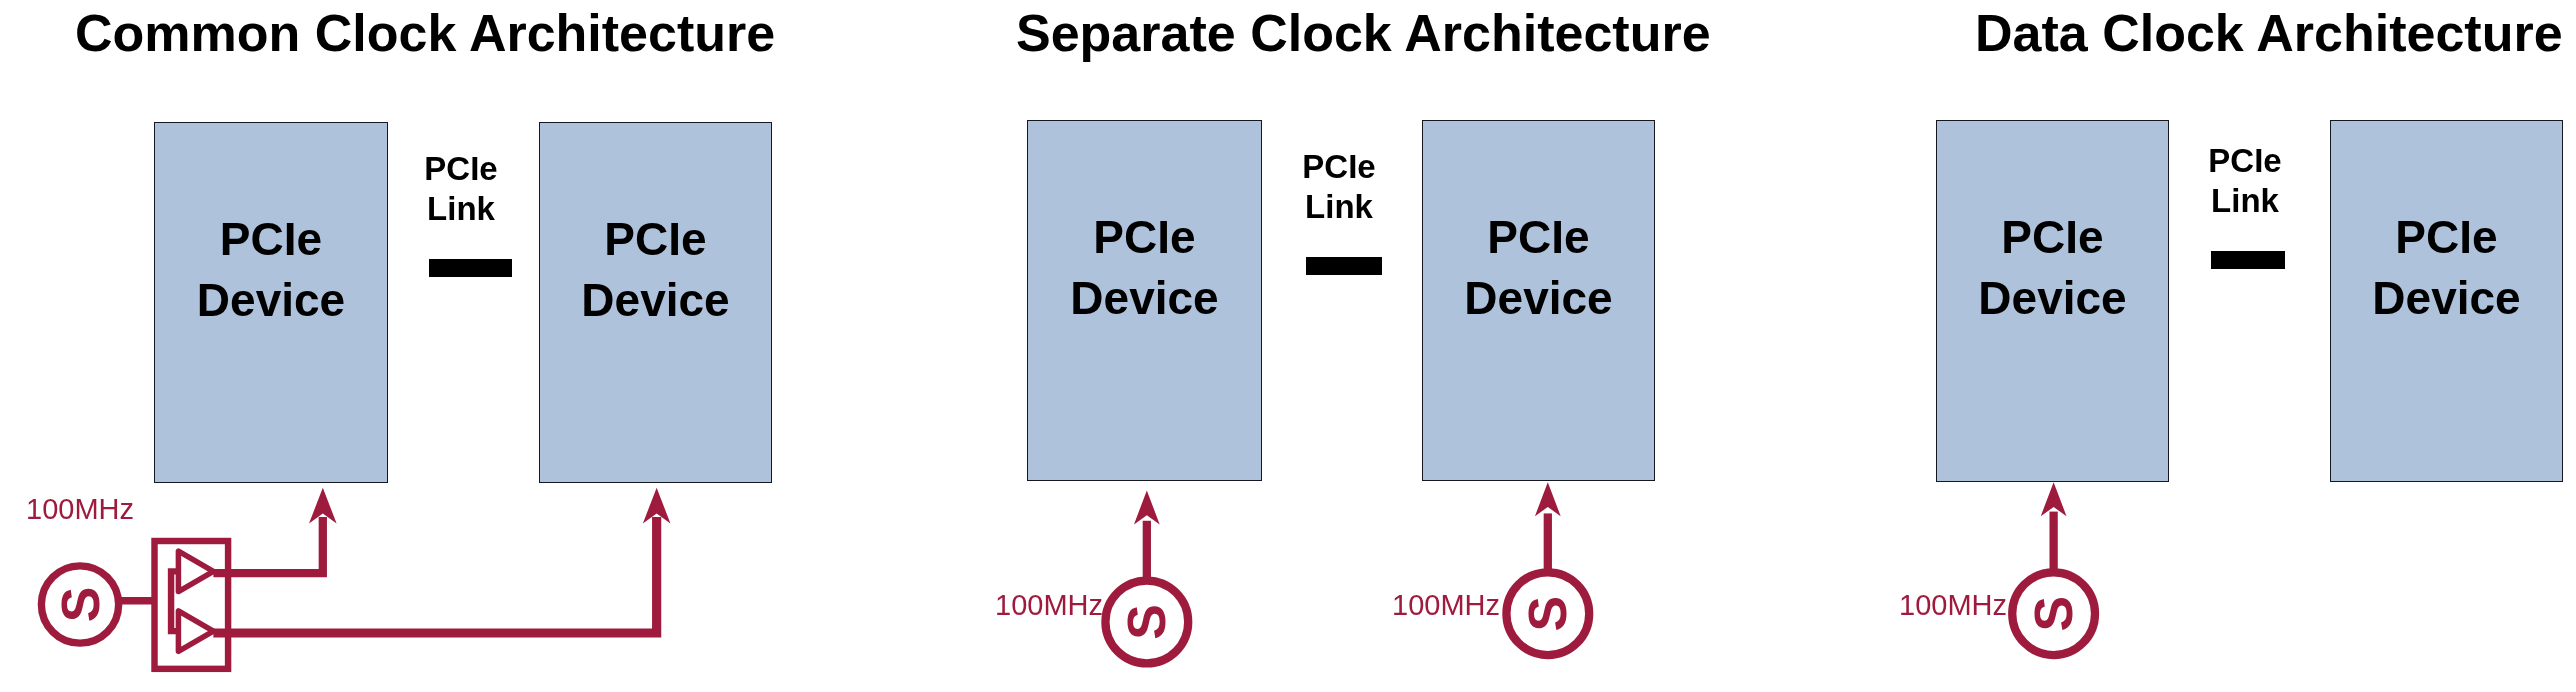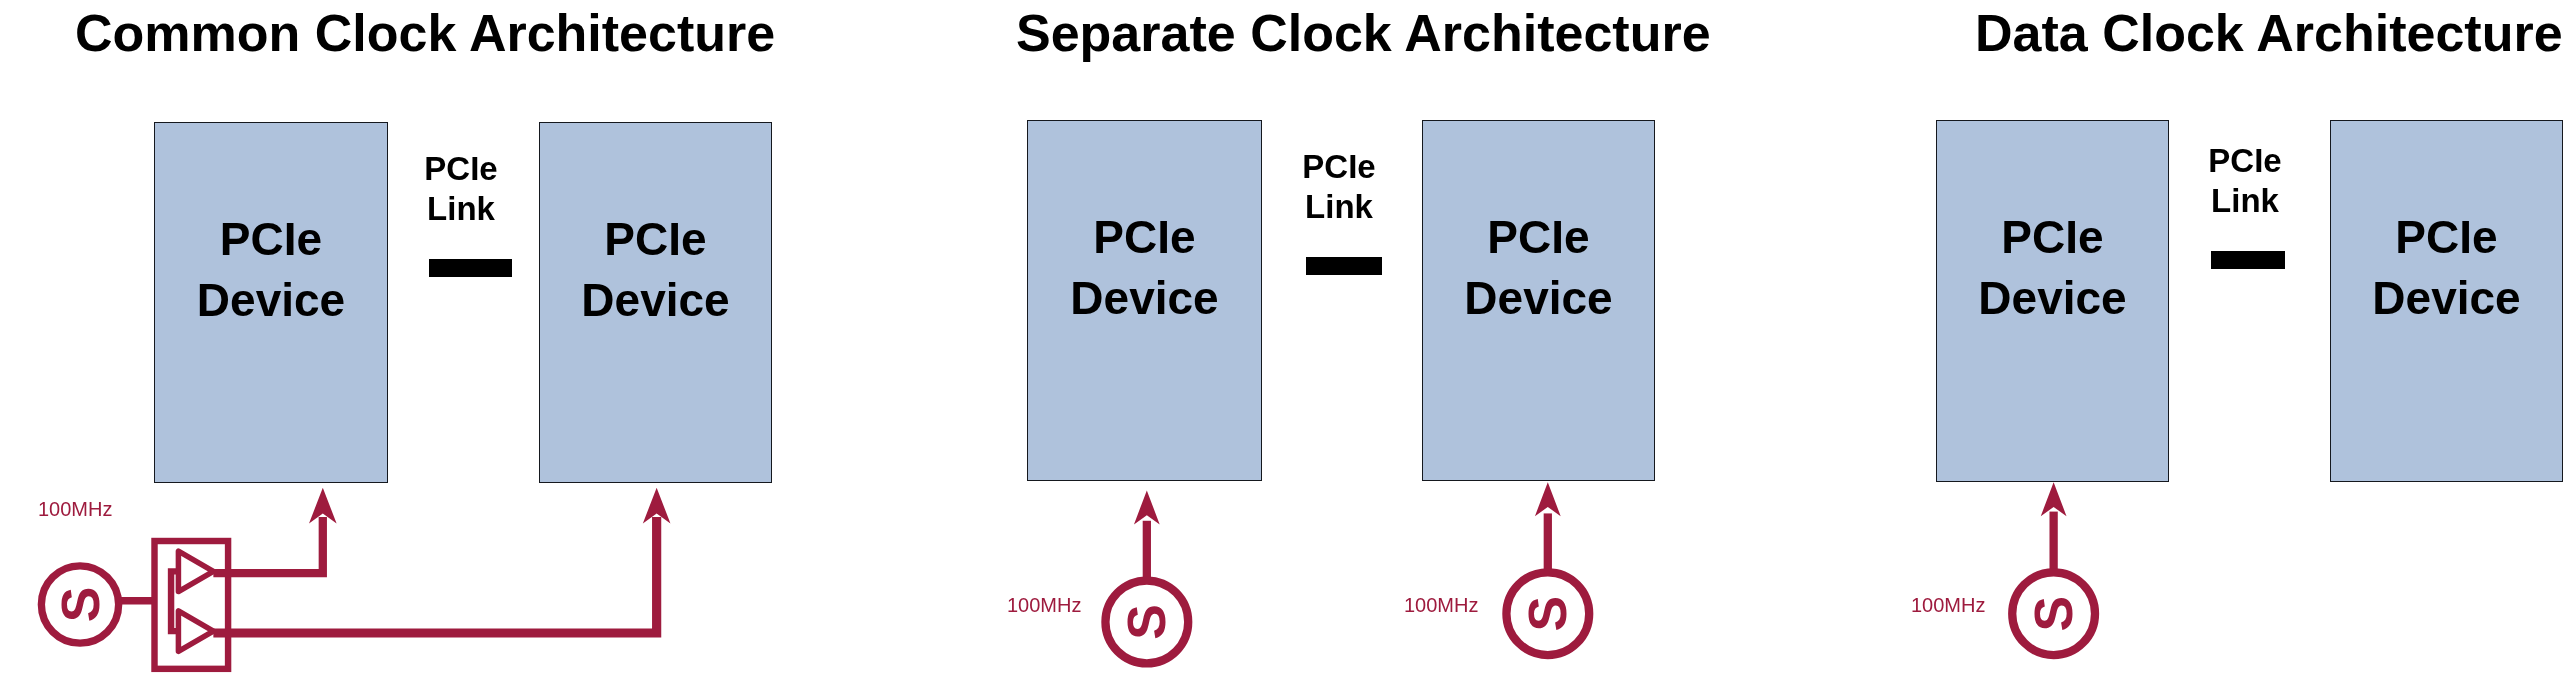--- a/index.html
+++ b/index.html
@@ -32,23 +32,22 @@
   .link-label{
     position:absolute;width:110px;
     font-size:33px;font-weight:bold;line-height:40px;color:var(--ink);
     text-align:center;white-space:nowrap;
   }
   .link-bar{
     position:absolute;background:var(--ink);
   }
   .freq-label{
     position:absolute;
-    font-size:20px;line-height:31px;color:var(--accent);
+    font-size:29px;line-height:31px;color:var(--accent);
     white-space:nowrap;
-    margin-left:12px;
   }
   #wires{position:absolute;left:0;top:0;}
   .wire{stroke:var(--accent);fill:none;}
   .shape{stroke:var(--accent);fill:var(--bg);}
   .arrowhead{fill:var(--accent);stroke:none;}
   .sine-glyph{
     fill:var(--accent);
     font-family:"Liberation Sans",sans-serif;
     font-size:58px;font-weight:bold;
     text-anchor:middle;dominant-baseline:central;

